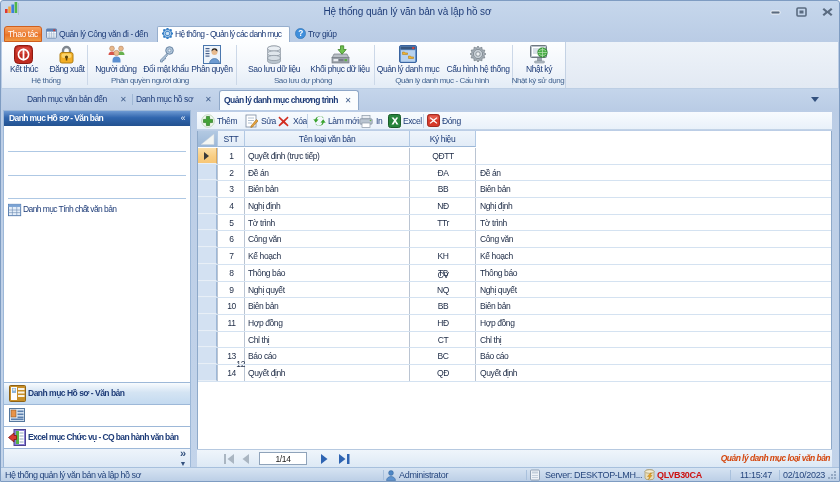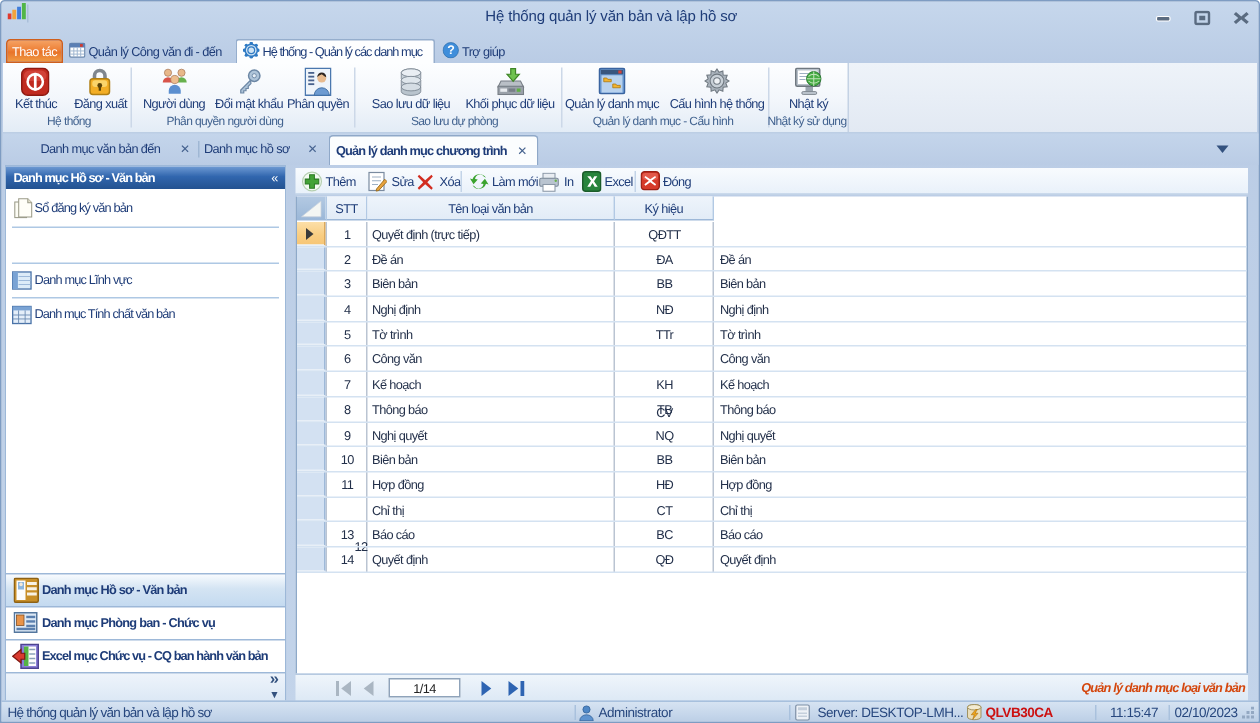--- a/index.html
+++ b/index.html
@@ -212,42 +212,22 @@
       <div class="dtab" style="left:25px">Danh mục văn bản đến</div>
 <div class="dtab dclose" style="left:118px">✕</div>
 <div style="position:absolute;left:130px;top:5px;width:1px;height:11px;background:#9fb7d4;"></div>
 <div class="dtab" style="left:134px">Danh mục hồ sơ</div>
 <div class="dtab dclose" style="left:203px">✕</div>
 <div id="dtab-active"><span style="margin-left:4px;letter-spacing:-0.55px">Quản lý danh mục chương trình</span><span style="font-weight:normal;color:#44618e;font-size:8px;margin-left:7px">✕</span></div>
 <div style="position:absolute;left:809px;top:8px;width:0;height:0;border-left:4.5px solid transparent;border-right:4.5px solid transparent;border-top:5px solid #33517e;"></div>
 </div>
 <div id="lpanel">
 <div id="lhead">Danh mục Hồ sơ - Văn bản<span style="position:absolute;right:5px;font-weight:normal">«</span></div>
-<div class="litem" style="top:17px">
- <svg class="abs" style="left:5px;top:4px" width="13" height="14" viewBox="0 0 15 16">
-          <rect x="1" y="3" width="9" height="12" fill="#fdfdf5" stroke="#9a9a88" stroke-width="0.8"></rect>
-          <path d="M4 0.5 h7 l3 3 v11 h-10 z" fill="#fffef8" stroke="#9a9a88" stroke-width="0.8"></path>
-          <path d="M11 0.5 v3 h3" fill="#e8e4cf" stroke="#9a9a88" stroke-width="0.8"></path>
-        </svg>
- <div class="abs" style="left:19px;top:5px;letter-spacing:-0.55px">Sổ đăng ký văn bản</div>
-      </div>
 <div class="lsep" style="top:40px"></div>
 <div class="lsep" style="top:64px"></div>
-<div class="litem" style="top:65px">
- <svg class="abs" style="left:4px;top:4px" width="14" height="14" viewBox="0 0 16 16">
-          <rect x="0.5" y="1.5" width="14" height="13" fill="#dcebf8" stroke="#4a73a8"></rect>
-          <rect x="0.5" y="1.5" width="4" height="13" fill="#7aa3d4"></rect>
-          <g stroke="#9db9da" stroke-width="0.8">
-            <line x1="5" y1="5" x2="14" y2="5"></line>
-            <line x1="5" y1="8" x2="14" y2="8"></line>
-            <line x1="5" y1="11" x2="14" y2="11"></line>
-          </g>
-        </svg>
- <div class="abs" style="left:19px;top:5px;letter-spacing:-0.55px">Danh mục Lĩnh vực</div>
-      </div>
 <div class="lsep" style="top:87px"></div>
 <div class="litem" style="top:88px">
  <svg class="abs" style="left:4px;top:4px" width="14" height="14" viewBox="0 0 16 16">
           <rect x="0.5" y="1.5" width="14" height="13" fill="#e4eef9" stroke="#4a73a8"></rect>
           <rect x="0.5" y="1.5" width="14" height="3" fill="#7aa3d4"></rect>
           <g stroke="#6d8cb4" stroke-width="0.7">
             <line x1="0.5" y1="8" x2="14.5" y2="8"></line>
             <line x1="0.5" y1="11" x2="14.5" y2="11"></line>
             <line x1="5" y1="4.5" x2="5" y2="14.5"></line>
             <line x1="10" y1="4.5" x2="10" y2="14.5"></line>
@@ -273,21 +253,20 @@
  <svg class="abs" style="left:5px;top:2px" width="17" height="17" viewBox="0 0 17 17">
           <rect x="0.5" y="1.5" width="15" height="13" fill="#dce8f4" stroke="#54779e"></rect>
           <rect x="2" y="3" width="5" height="7" fill="#e8944a" stroke="#7e4a1e" stroke-width="0.5"></rect>
           <g fill="#5a7fae">
             <rect x="8.5" y="3.5" width="6" height="1.6"></rect>
             <rect x="8.5" y="6.5" width="6" height="1.6"></rect>
             <rect x="8.5" y="9.5" width="6" height="1.6"></rect>
             <rect x="2" y="11.5" width="12.5" height="1.6"></rect>
           </g>
         </svg>
- <div class="abs" style="left:24px;top:0px;letter-spacing:-0.5px">Danh mục Phòng ban - Chức vụ</div>
       </div>
 <div class="navbtn" style="top:315px">
  <svg class="abs" style="left:4px;top:2px" width="18" height="17" viewBox="0 0 18 17">
           <rect x="6" y="0.5" width="11.5" height="16" fill="#8a7fd6" stroke="#4d4390"></rect>
           <rect x="8" y="2" width="8" height="13" fill="#fdfdfd"></rect>
           <rect x="8" y="2" width="3" height="13" fill="#55b345"></rect>
           <g stroke="#8aa0b8" stroke-width="0.9">
             <line x1="11.5" y1="4" x2="15.5" y2="4"></line>
             <line x1="11.5" y1="7" x2="15.5" y2="7"></line>
             <line x1="11.5" y1="10" x2="15.5" y2="10"></line>

